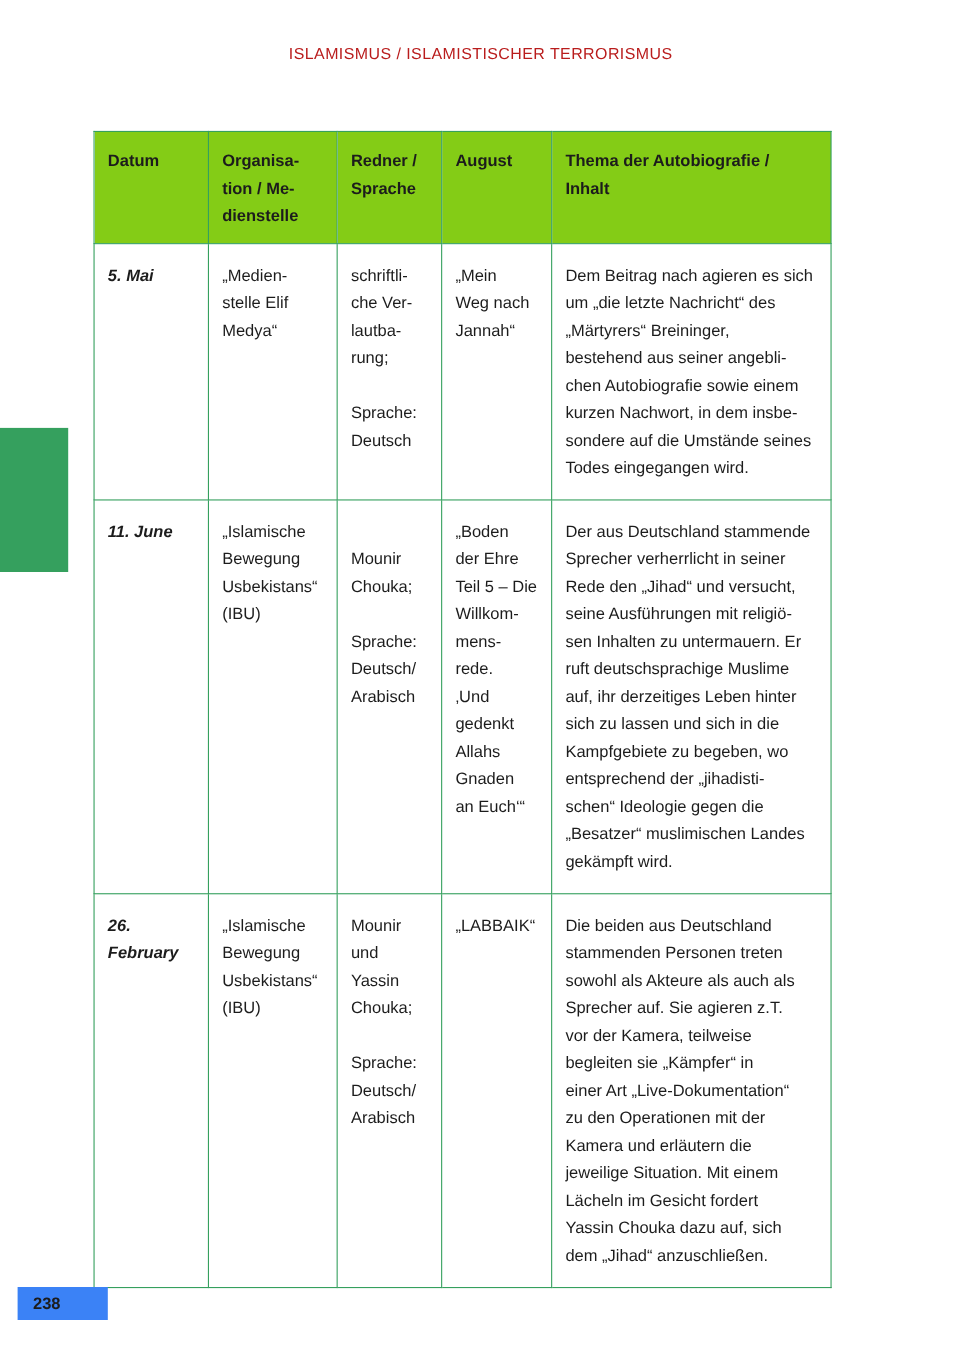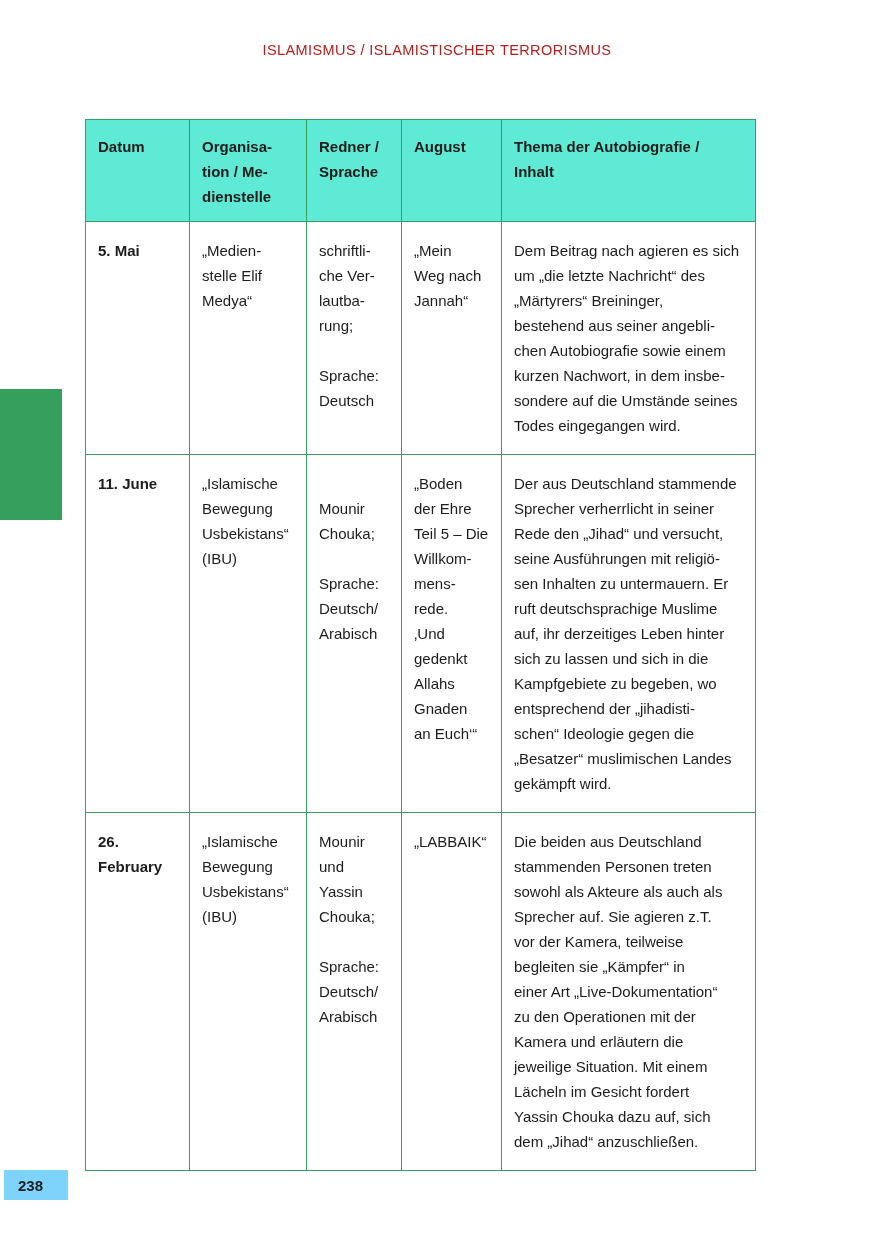--- a/index.html
+++ b/index.html
@@ -29,25 +29,25 @@
   .chapter-tab {
     position: absolute;
     left: 0;
     top: 389px;
     width: 62px;
     height: 131px;
     background: #35a05e;
   }
   .pagenum-strip {
     position: absolute;
-    left: 4px;
+    left: 16px;
     top: 1170px;
-    width: 64px;
+    width: 82px;
     height: 30px;
-    background: #7dd3fc;
+    background: #3b82f6;
     display: flex;
     align-items: center;
   }
   .pagenum-strip span {
     font-weight: bold;
     font-size: 15px;
     padding-left: 14px;
     color: #1c1c1c;
   }
   table.content-table {
@@ -63,28 +63,29 @@
     border: 1px solid #35a05e;
     vertical-align: top;
     text-align: left;
     font-size: 15px;
     line-height: 25px;
     white-space: pre-line;
     padding: 16px 12px 16px 12px;
     overflow: hidden;
   }
   .content-table th {
-    background: #5eead4;
+    background: #84cc16;
     font-weight: bold;
     padding-top: 14px;
     padding-bottom: 12px;
     margin-top: 36px;
   }
   .content-table td.cell-datum {
     font-weight: bold;
+    font-style: italic;
   }
 </style>
 </head>
 <body>
 
 <div class="page">
 
   <div class="running-head">ISLAMISMUS / ISLAMISTISCHER TERRORISMUS</div>
 
   <div class="chapter-tab"></div>

